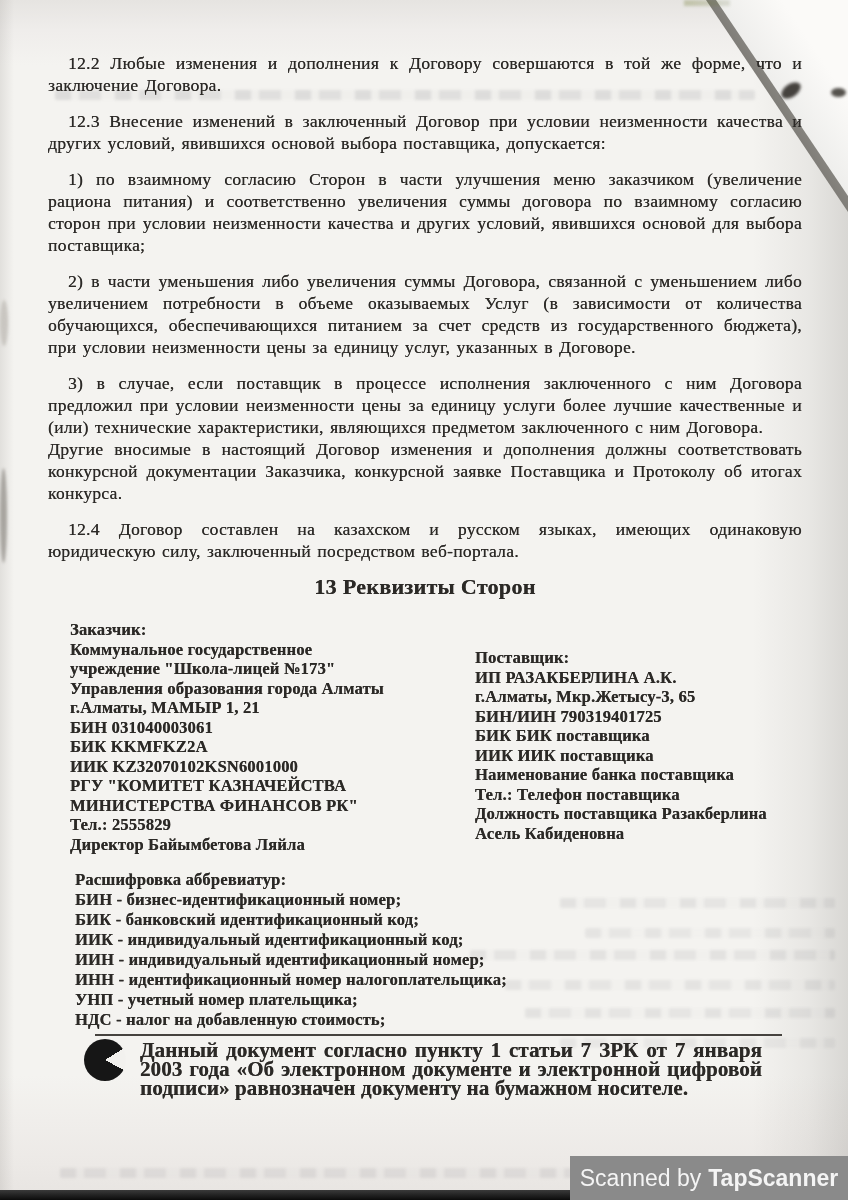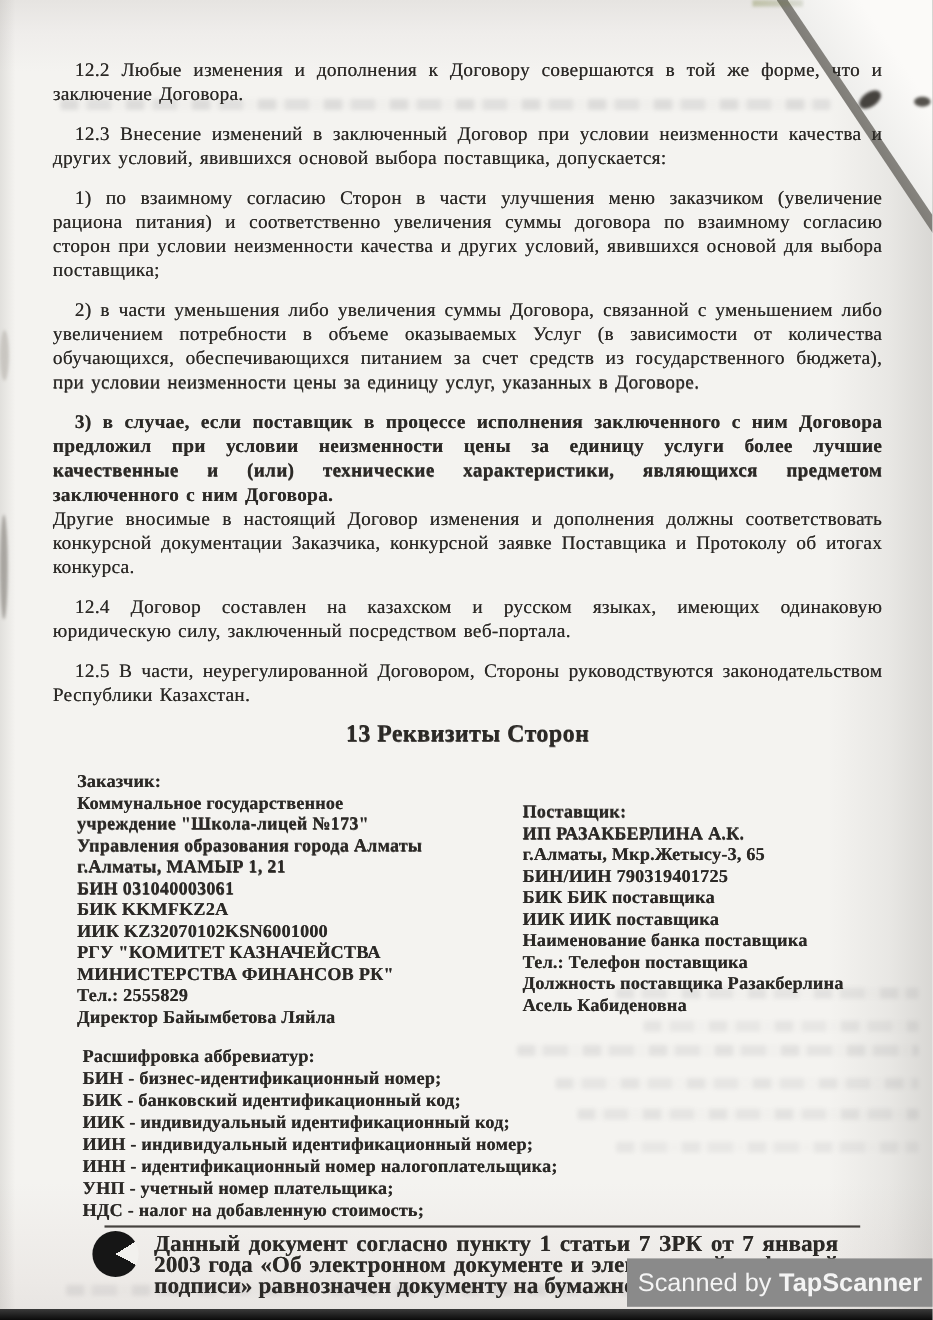--- a/index.html
+++ b/index.html
@@ -19,21 +19,21 @@
     padding:52px 46px 0 48px;
     text-shadow:0.2px 0.2px 0.5px rgba(48,45,42,0.85);
   }
   p.clause{
     margin:0 0 14px 0;
     font-size:17.5px; line-height:22px;
     text-align:justify;
     text-indent:20px;
     letter-spacing:0.3px; word-spacing:1.6px;
   }
-  p.clause.tight{margin-bottom:0;font-weight:bold;}
+  p.clause.tight{margin-bottom:0;}
   p.clause.no-indent{text-indent:0;}
   .section-heading{
     margin:8px 0 22px 0;
     font-size:22px; line-height:22px;
     font-weight:700; text-align:center;
     letter-spacing:0.3px;
   }
   .parties{display:flex; margin-left:22px;font-family:Liberation Serif, serif;}
   .party{font-weight:700;}
   .pline{font-size:16.5px; line-height:19.5px; letter-spacing:0.2px; font-weight:700;}
@@ -59,21 +59,21 @@
     width:42px; height:42px; border-radius:50%;
     background:conic-gradient(from 0deg at 50% 50%,
       #161616 0deg 58deg, #f2f1ee 58deg 118deg, #161616 118deg 360deg);
     filter:blur(0.3px);
   }
   .bottom-strip{
     position:absolute; left:0; bottom:0; width:848px; height:10px;
     background:linear-gradient(180deg,#3a3a3a,#0b0b0b);
   }
   .scan-badge{
-    position:absolute; right:0; bottom:12px;
+    position:absolute; right:0; bottom:0;
     width:278px; height:44px;
     background:#8a8a8a;
     color:#f4f4f4;
     font-family:"Liberation Sans", sans-serif;
     font-size:23px;
     display:flex; align-items:center; justify-content:center; gap:7px;
     text-shadow:none;
   }
   .scan-badge .brand{font-weight:700;}
   
@@ -125,21 +125,20 @@
   <div class="smudge" style="left:831px;top:88px;width:15px;height:9px;background:#55524d;"></div>
 
   <div class="doc">
     <p class="clause">12.2 Любые изменения и дополнения к Договору совершаются в той же форме, что и заключение Договора.</p>
     <p class="clause">12.3 Внесение изменений в заключенный Договор при условии неизменности качества и других условий, явившихся основой выбора поставщика, допускается:</p>
     <p class="clause">1) по взаимному согласию Сторон в части улучшения меню заказчиком (увеличение рациона питания) и соответственно увеличения суммы договора по взаимному согласию сторон при условии неизменности качества и других условий, явившихся основой для выбора поставщика;</p>
     <p class="clause">2) в части уменьшения либо увеличения суммы Договора, связанной с уменьшением либо увеличением потребности в объеме оказываемых Услуг (в зависимости от количества обучающихся, обеспечивающихся питанием за счет средств из государственного бюджета), при условии неизменности цены за единицу услуг, указанных в Договоре.</p>
     <p class="clause tight">3) в случае, если поставщик в процессе исполнения заключенного с ним Договора предложил при условии неизменности цены за единицу услуги более лучшие качественные и (или) технические характеристики, являющихся предметом заключенного с ним Договора.</p>
     <p class="clause no-indent">Другие вносимые в настоящий Договор изменения и дополнения должны соответствовать конкурсной документации Заказчика, конкурсной заявке Поставщика и Протоколу об итогах конкурса.</p>
     <p class="clause">12.4 Договор составлен на казахском и русском языках, имеющих одинаковую юридическую силу, заключенный посредством веб-портала.</p>
-    <p class="clause">12.5 В части, неурегулированной Договором, Стороны руководствуются законодательством Республики Казахстан.</p>
 
     <div class="section-heading">13 Реквизиты Сторон</div>
 
     <div class="parties">
       <div class="party customer">
         <div class="pline">Заказчик:</div>
         <div class="pline">Коммунальное государственное</div>
         <div class="pline">учреждение "Школа-лицей №173"</div>
         <div class="pline">Управления образования города Алматы</div>
         <div class="pline">г.Алматы, МАМЫР 1, 21</div>

